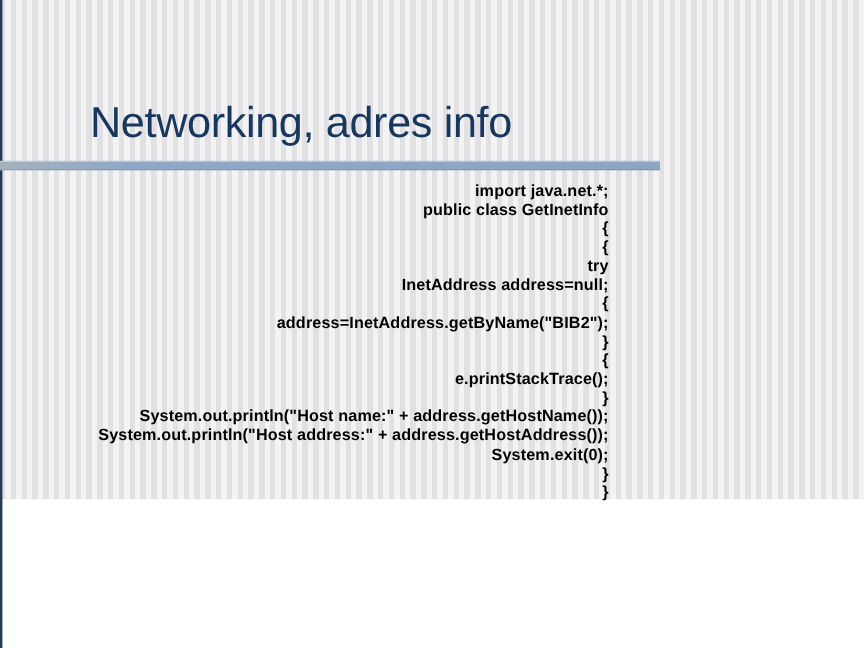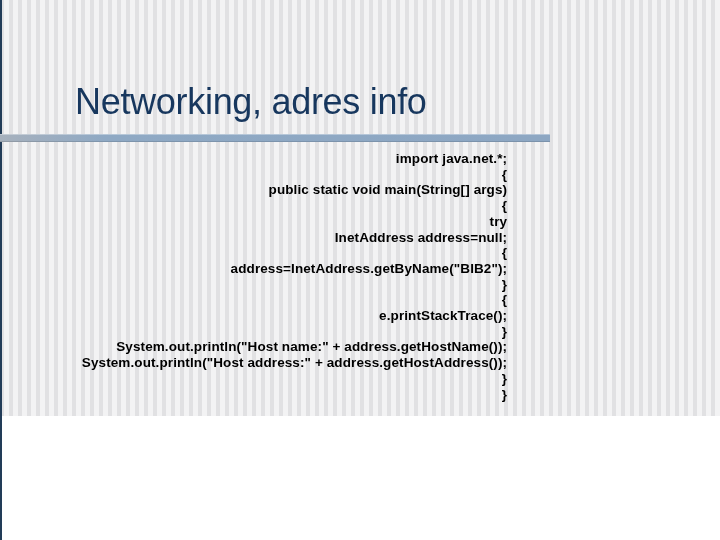--- a/index.html
+++ b/index.html
@@ -70,29 +70,30 @@
 
 <div class="slide">
   <div class="left-edge"></div>
 
   <div class="slide-title">Networking, adres info</div>
 
   <div class="title-divider"></div>
 
   <div class="code-block">
       <div class="code-line">import java.net.*;</div>
+      <div class="code-line">public class GetInetInfo</div>
       <div class="code-line">{</div>
-      <div class="code-line"> public static void main(String[] args)</div>
       <div class="code-line"> {</div>
       <div class="code-line"> try</div>
       <div class="code-line"> InetAddress address=null;</div>
       <div class="code-line">   {</div>
       <div class="code-line">   address=InetAddress.getByName("BIB2");</div>
       <div class="code-line">   }</div>
       <div class="code-line">   {</div>
       <div class="code-line">   e.printStackTrace();</div>
       <div class="code-line">   }</div>
       <div class="code-line"> System.out.println("Host name:" + address.getHostName());</div>
       <div class="code-line"> System.out.println("Host address:" + address.getHostAddress());</div>
+      <div class="code-line"> System.exit(0);</div>
       <div class="code-line"> }</div>
       <div class="code-line">}</div>
     </div>
 </div>
 
 </body></html>

